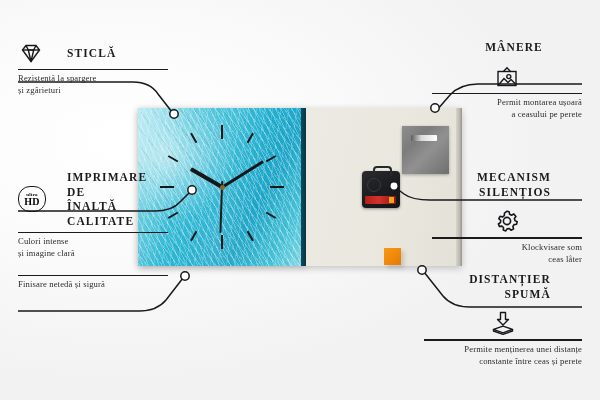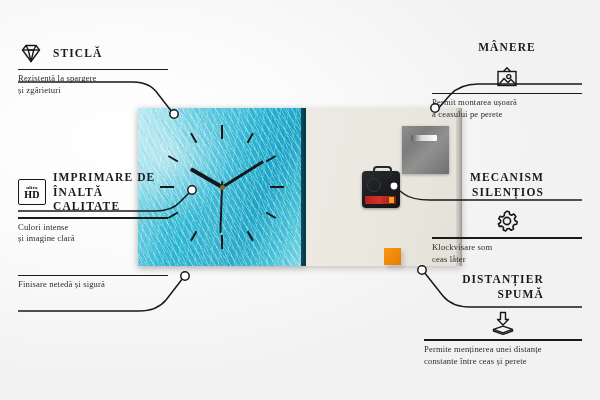--- a/index.html
+++ b/index.html
@@ -168,46 +168,47 @@
     align-items: center;
     gap: 9px;
   }
   .callout .title {
     font-size: 11.5px;
     font-weight: bold;
     letter-spacing: 1.1px;
     color: #1b1b1b;
     line-height: 1.28;
     text-transform: uppercase;
+    margin-left: 14px;
   }
   .callout .rule {
     height: 1.4px;
     background: #1b1b1b;
     margin-top: 3px;
   }
   .callout .desc {
     font-size: 8.6px;
     color: #2b2b2b;
     line-height: 1.36;
     margin-top: 3px;
     letter-spacing: 0.15px;
   }
   .callout.left .head { justify-content: flex-start; }
   .callout.left .title { text-align: left; }
   .callout.left .desc { text-align: left; }
   .callout.right .head { justify-content: flex-end; flex-direction: column; }
   .callout.right .title { text-align: right; }
-  .callout.right .desc { }
+  .callout.right .desc { text-align: right; }
   .ico { width: 26px; height: 26px; flex: 0 0 26px; display: block; }
   
   .leaders { position: absolute; inset: 0; pointer-events: none; }
   .hd-box {
     width: 26px; height: 24px;
     border: 1.6px solid #16171a;
-    border-radius: 2px;
+    border-radius: 12px;
     display: flex; flex-direction: column;
     align-items: center; justify-content: center;
     line-height: 1;
   }
   .hd-box .u { font-size: 5px; font-weight: bold; letter-spacing: 0.2px; }
   .hd-box .h { font-size: 10px; font-weight: bold; letter-spacing: 0.3px; }
 </style>
 </head>
 <body>
 

